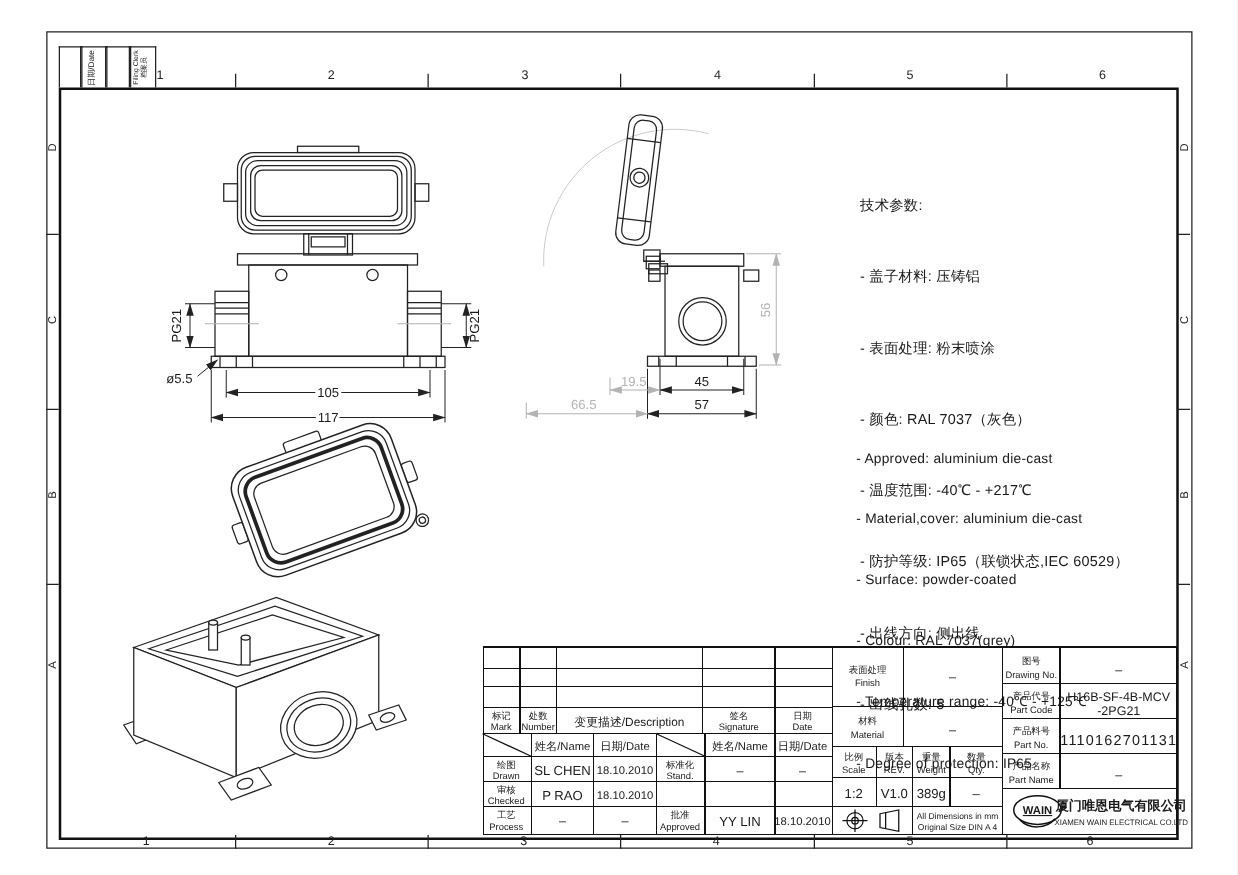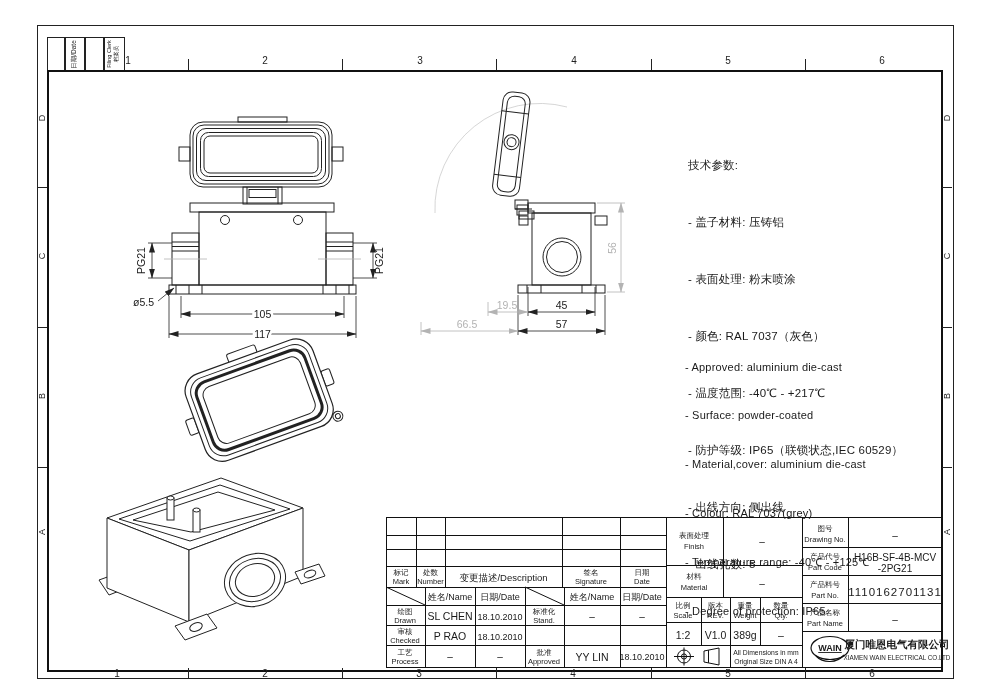--- a/index.html
+++ b/index.html
@@ -255,22 +255,22 @@
     <div>- 表面处理: 粉末喷涂</div>
     <div>- 颜色: RAL 7037（灰色）</div>
     <div>- 温度范围: -40℃ - +217℃</div>
     <div>- 防护等级: IP65（联锁状态,IEC 60529）</div>
     <div>- 出线方向: 侧出线</div>
     <div>- 出线孔数: 5</div>
     
   </div>
   <div class="abs spec spec-en" style="left:685px;top:326px;">
     <div>- Approved: aluminium die-cast</div>
+    <div>- Material,cover: aluminium die-cast</div>
     <div>- Surface: powder-coated</div>
-    <div>- Material,cover: aluminium die-cast</div>
     <div>- Colour: RAL 7037(grey)</div>
     <div>- Temperature range: -40℃ - +125℃</div>
     <div>- Degree of protection: IP65</div>
     
     
     
     
     
   </div>
 

